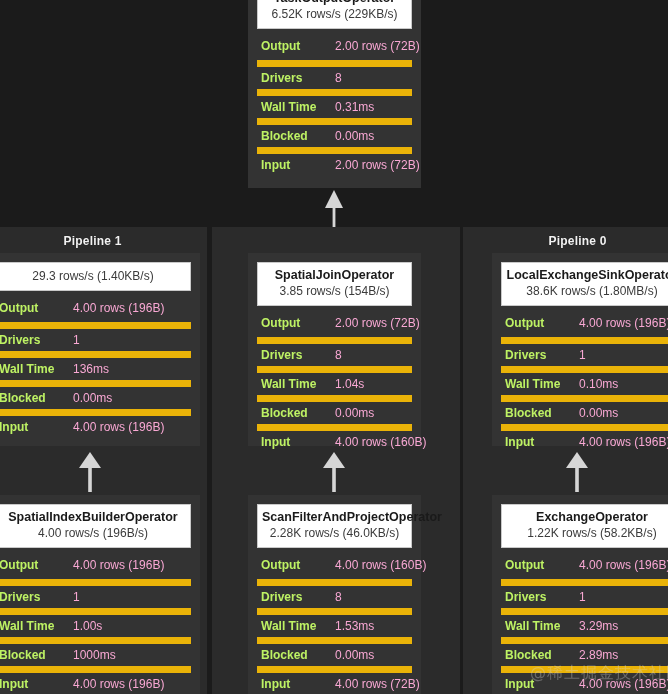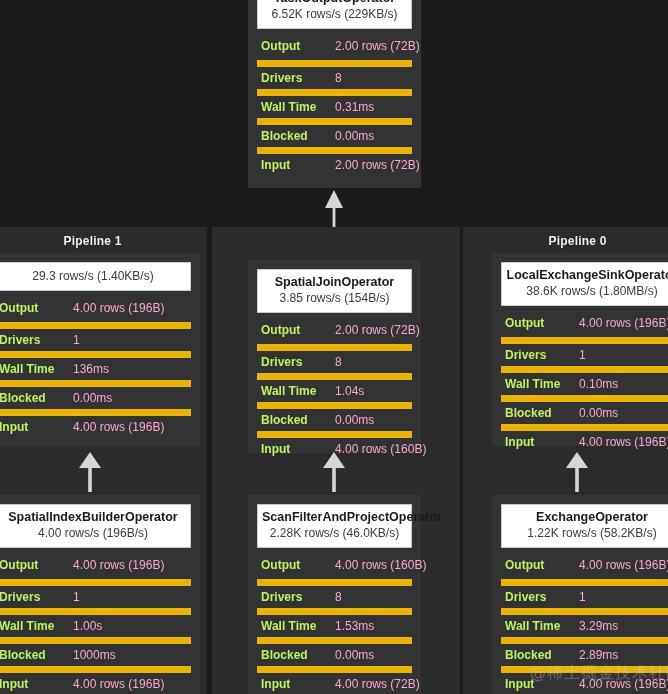--- a/index.html
+++ b/index.html
@@ -219,21 +219,21 @@
     <svg width="28" height="66" viewBox="0 0 28 66">
       <rect x="12.6" y="16" width="2.8" height="50" fill="#d6d6d6"></rect>
       <polygon points="14,0 23,18 5,18" fill="#d6d6d6"></polygon>
     </svg>
   </div>
 
   <div class="pipeline-group" style="left:212px; top:227px; width:248px; height:467px;">
     <div class="pipeline-title"></div>
   </div>
 
-  <div class="op-card" style="left:248px; top:260px; width:173px; height:193px;">
+  <div class="op-card" style="left:248px; top:253px; width:173px; height:193px;">
     <div class="op-head">
       <div class="op-name">SpatialJoinOperator</div>
       <div class="op-rate">3.85 rows/s (154B/s)</div>
     </div>
     <div class="op-rows">
       <div class="op-row">
         <span class="op-label" style="width:74px;">Output</span>
         <span class="op-value">2.00 rows (72B)</span>
       </div>
       <div class="op-row">

